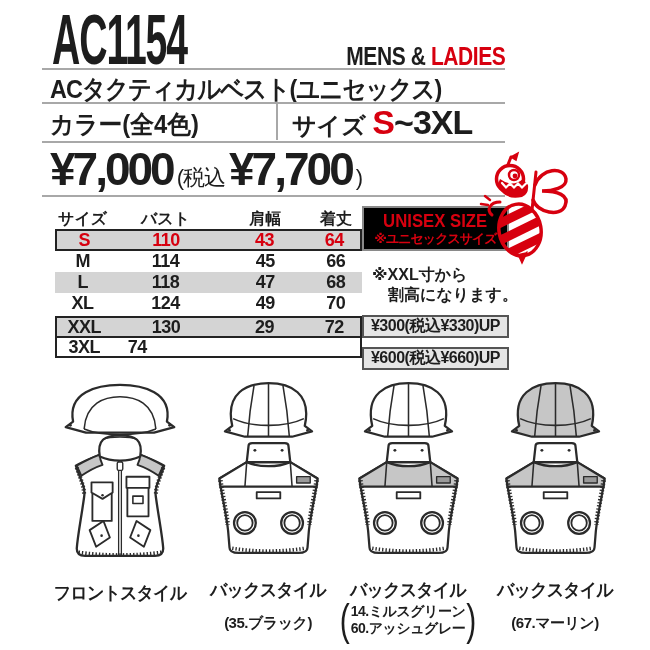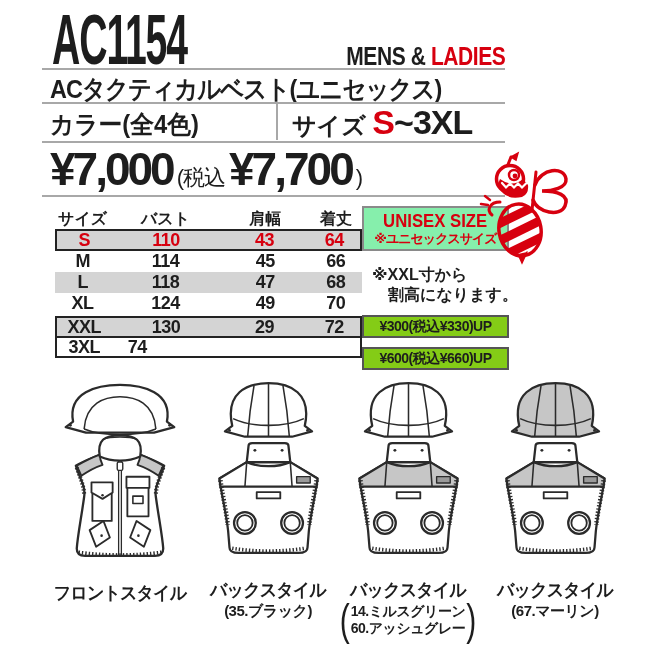--- a/index.html
+++ b/index.html
@@ -42,44 +42,44 @@
   .thead{height:20px;font-size:16px;}
   .tdata{font-size:18px;letter-spacing:-0.5px;}
   .striped{background:var(--row-gray);}
   .boxed{border:2px solid #222;height:22px;}
   .tgap{height:2px;}
   .red-row span{color:var(--red);}
   .row-3xl{margin-top:-2px;}
 
   
   .unisex-box{position:absolute;left:362px;top:206px;width:147px;height:45px;
-    border:2px solid #8a8a8a;text-align:center;padding-top:2px;background:#86efac;}
+    border:2px solid #8a8a8a;text-align:center;padding-top:2px;background:#000000;}
   .unisex-box .t1{display:inline-block;color:var(--red);font-size:19px;font-weight:900;
     transform:scaleX(0.88);transform-origin:center;white-space:nowrap;line-height:21px;}
   .unisex-box .t2{color:var(--red);font-size:13px;font-weight:800;letter-spacing:-1px;
     line-height:15px;white-space:nowrap;}
   .note{position:absolute;left:372px;top:265px;font-size:16px;font-weight:800;line-height:20px;white-space:nowrap;}
   .note .ind{padding-left:16px;}
   .up-box{position:absolute;left:362px;width:147px;height:23px;border:2px solid #555;
-    display:flex;align-items:center;justify-content:center;font-size:14px;font-weight:700;
-    letter-spacing:-0.5px;white-space:nowrap;background:#84cc16;}
+    display:flex;align-items:center;justify-content:center;font-size:16px;font-weight:700;
+    letter-spacing:-0.5px;white-space:nowrap;background:#e5e5e5;}
   .up1{top:315px;} .up2{top:347px;text-align:right;}
 
   .bee{position:absolute;left:478px;top:150px;width:100px;height:115px;z-index:5;}
 
   
   .figure{position:absolute;top:380px;text-align:center;}
   .f1{left:44px;width:152px;top:381px;}
   .f2{left:202px;width:132px;}
   .f3{left:340px;width:136px;}
   .f4{left:487px;width:136px;}
   .vest-svg{display:block;margin:0 auto;}
   .fig-label{font-size:18px;font-weight:800;letter-spacing:-1px;transform:scaleX(0.95);
     transform-origin:center top;white-space:nowrap;margin-top:2px;}
-  .fig-note{font-size:15px;font-weight:700;letter-spacing:-0.5px;white-space:nowrap;margin-top:0px;}
+  .fig-note{font-size:15px;font-weight:700;letter-spacing:-0.5px;white-space:nowrap;margin-top:12px;}
   .fig-note-2line{display:flex;align-items:center;justify-content:center;margin-top:0px;}
   .fig-note-2line .paren{font-size:30px;font-weight:400;transform:scaleY(1.45);line-height:30px;}
   .fig-note-2line .lines{font-size:14px;font-weight:700;letter-spacing:-0.5px;
     line-height:17px;text-align:left;white-space:nowrap;margin:1px 1px;}
   .hidden-defs{position:absolute;width:0;height:0;overflow:hidden;}
 </style>
 </head>
 <body>
 
 <svg class="hidden-defs" aria-hidden="true">

